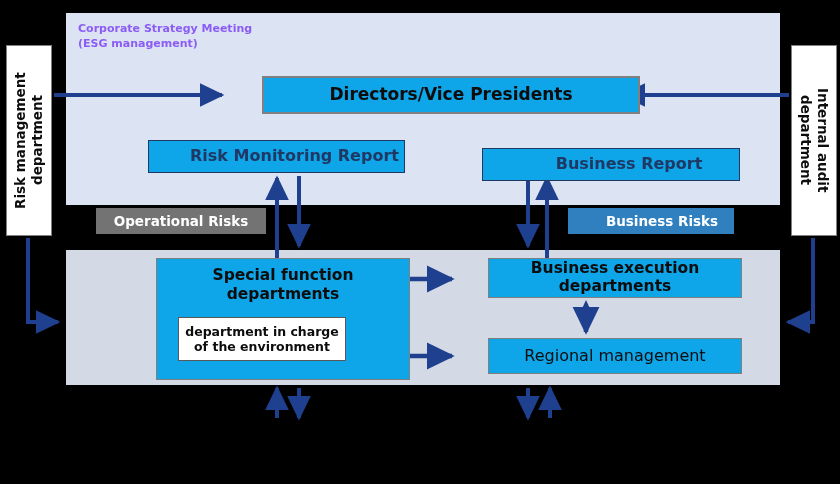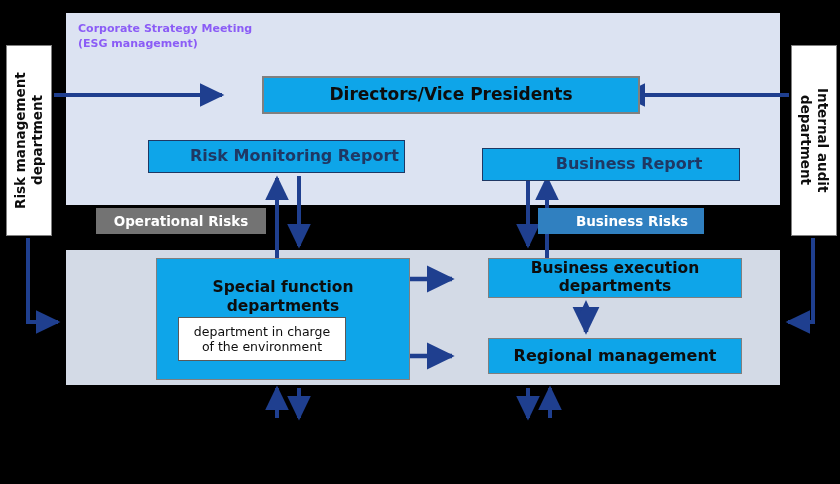--- a/index.html
+++ b/index.html
@@ -65,41 +65,41 @@
     left: 118px; top: 140px; width: 257px; height: 33px;
     font-size: 16px; font-weight: bold; color: #1f3864;
   }
   #box-business-report {
     left: 452px; top: 148px; width: 258px; height: 33px;
     font-size: 16px; font-weight: bold; color: #1f3864;
   }
   #box-special {
     left: 126px; top: 258px; width: 254px; height: 122px;
     flex-direction: column; justify-content: flex-start;
-    padding-top: 19px;
+    padding-top: 7px;
   }
   #box-special .title {
     font-size: 15.5px; font-weight: bold; color: #0d0d0d;
     line-height: 1.2; white-space: pre-line;
   }
   #box-env {
     position: absolute; left: 21px; top: 58px; width: 168px; height: 44px;
     box-sizing: border-box; border: 1.5px solid #595959; background: #ffffff;
     display: flex; align-items: center; justify-content: center;
     font-size: 12.5px; color: #0d0d0d; line-height: 1.2;
-    white-space: pre-line; text-align: center;
+    white-space: pre-line; text-align: center; font-weight: bold;
   }
   #box-bizexec {
     left: 458px; top: 258px; width: 254px; height: 40px;
     font-size: 15.5px; font-weight: bold; color: #0d0d0d;
     white-space: pre-line;
   }
   #box-regional {
     left: 458px; top: 338px; width: 254px; height: 36px;
-    font-size: 16px; font-weight: bold; color: #0d0d0d;
+    font-size: 16px; font-weight: normal; color: #0d0d0d;
   }
   #box-bottom {
     left: 64px; top: 422px; width: 713px; height: 40px;
     font-size: 17px; font-weight: bold; color: #0d0d0d;
   }
   .side-box {
     position: absolute;
     box-sizing: border-box;
     background: #ffffff;
     border: 1.5px solid #808080;
@@ -129,21 +129,21 @@
     justify-content: center;
     color: #ffffff;
     font-size: 13.5px;
     font-weight: bold;
   }
   #badge-operational {
     left: 96px; top: 208px; width: 170px; height: 26px;
     background: #737373;
   }
   #badge-business {
-    left: 538px; top: 208px; width: 166px; height: 26px;
+    left: 568px; top: 208px; width: 166px; height: 26px;
     background: #3080c0;
     padding-left: 22px;
   }
   svg.arrows {
     position: absolute;
     left: 0; top: 0;
     width: 840px; height: 484px;
     pointer-events: none;
   }
 </style>

